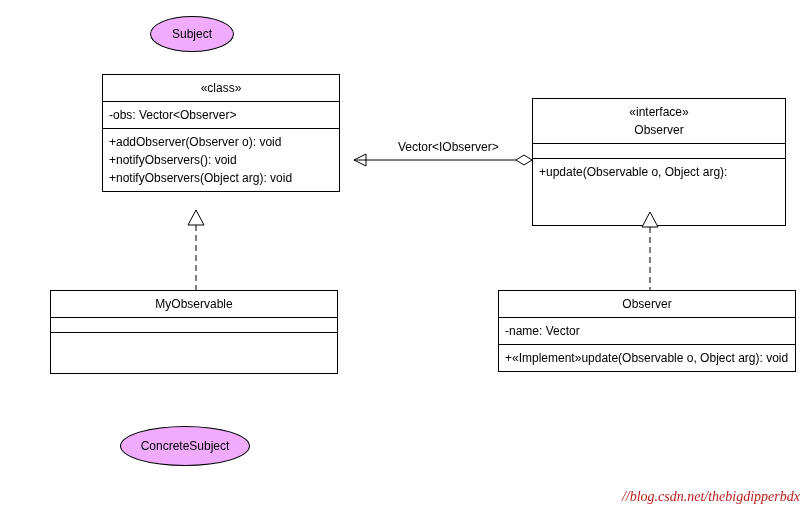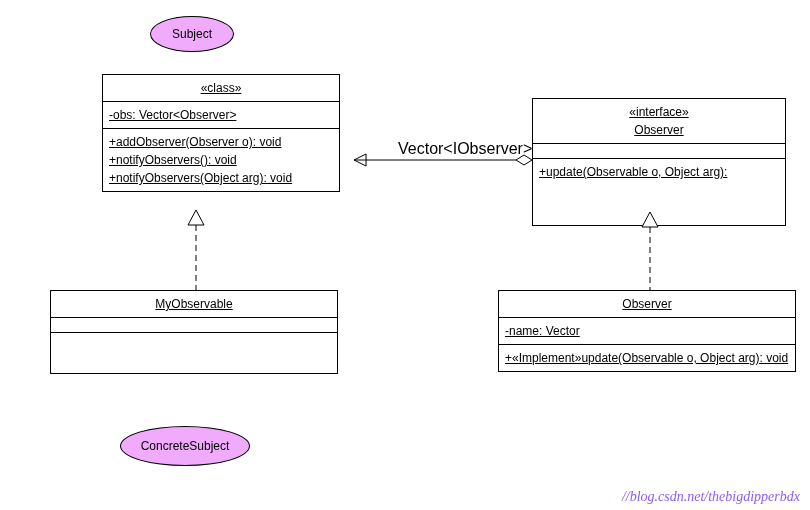--- a/index.html
+++ b/index.html
@@ -34,27 +34,26 @@
   .classbox .section:last-child {
     border-bottom: none;
   }
   .classbox .title {
     text-align: center;
   }
   .classbox .row {
     line-height: 1.5;
     white-space: nowrap;
     overflow: hidden;
-    text-decoration: underline;
   }
   .watermark {
     position: absolute;
     bottom: 5px;
     right: 10px;
-    color: #8b5cf6;
+    color: #b91c1c;
     font-size: 14px;
     font-style: italic;
     font-family: "Times New Roman", serif;
   }
   svg.overlay {
     position: absolute;
     top: 0;
     left: 0;
     width: 810px;
     height: 510px;
@@ -110,21 +109,21 @@
   </div>
   <div class="section">
     <div class="row">+«Implement»update(Observable o, Object arg): void</div>
   </div>
 </div>
 
 <div class="ellipse" style="left:120px; top:426px; width:128px; height:38px;">
   <span>ConcreteSubject</span>
 </div>
 
-<div style="position:absolute; left:398px; top:140px; font-size:16px;">
+<div style="position:absolute; left:398px; top:140px; font-size:12px;">
   <span>Vector&lt;IObserver&gt;</span>
 </div>
 
 <div class="watermark">//blog.csdn.net/thebigdipperbdx</div>
 
 <svg class="overlay">
 
   <line x1="354" y1="160" x2="516" y2="160" stroke="#000" stroke-width="1"></line>
 
   <polyline points="354,160 366,154 366,166 354,160" fill="none" stroke="#000" stroke-width="1"></polyline>

